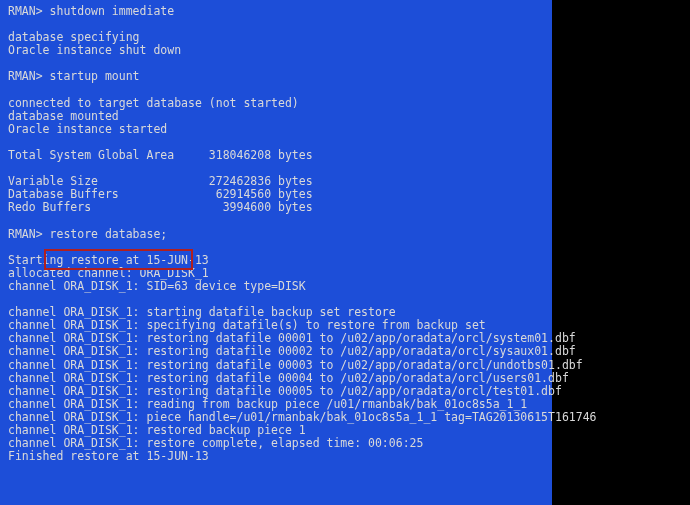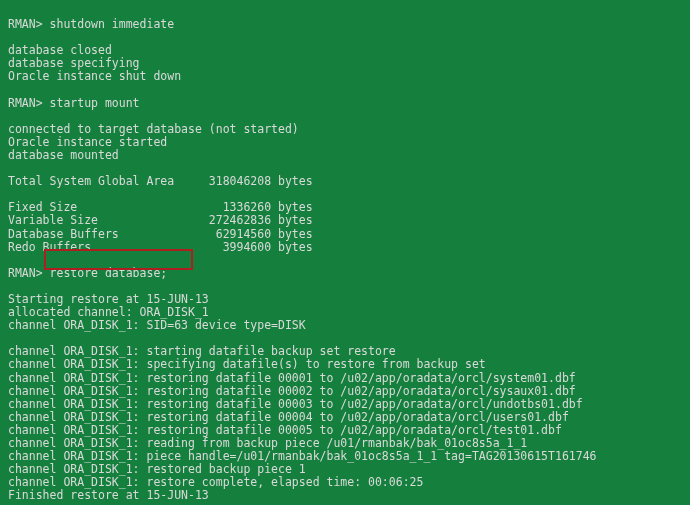--- a/index.html
+++ b/index.html
@@ -8,28 +8,28 @@
     background: #000000;
   }
   body {
     width: 690px;
     height: 505px;
     overflow: hidden;
     font-family: "DejaVu Sans Mono", "Liberation Mono", monospace;
   }
   #terminal {
     position: relative;
-    width: 690px;
+    width: 552px;
     height: 505px;
-    background: #15803d;
+    background: #1d4ed8;
     color: #d9d9d9;
     font-family: "DejaVu Sans Mono", "Liberation Mono", monospace;
     font-size: 11.5px;
     line-height: 13.1px;
-    padding: 18px 0 0 8px;
+    padding: 5px 0 0 8px;
     box-sizing: border-box;
     letter-spacing: 0px;
   }
   .line {
     white-space: pre;
     height: 13.1px;
     font-variant-ligatures: none;
   }
   .line.blank {
     height: 13.1px;
@@ -46,33 +46,31 @@
     background: transparent;
   }
 </style>
 </head>
 <body>
 
 <div id="terminal">
   <div id="lines-container">
       <div class="line">RMAN&gt; shutdown immediate</div>
       <div class="line blank"></div>
-      <div class="line">database closed</div>
       <div class="line">database specifying</div>
       <div class="line">Oracle instance shut down</div>
       <div class="line blank"></div>
       <div class="line">RMAN&gt; startup mount</div>
       <div class="line blank"></div>
       <div class="line">connected to target database (not started)</div>
+      <div class="line">database mounted</div>
       <div class="line">Oracle instance started</div>
-      <div class="line">database mounted</div>
       <div class="line blank"></div>
       <div class="line">Total System Global Area     318046208 bytes</div>
       <div class="line blank"></div>
-      <div class="line">Fixed Size                     1336260 bytes</div>
       <div class="line">Variable Size                272462836 bytes</div>
       <div class="line">Database Buffers              62914560 bytes</div>
       <div class="line">Redo Buffers                   3994600 bytes</div>
       <div class="line blank"></div>
       <div class="line">RMAN&gt; restore database;</div>
       <div class="line blank"></div>
       <div class="line">Starting restore at 15-JUN-13</div>
       <div class="line">allocated channel: ORA_DISK_1</div>
       <div class="line">channel ORA_DISK_1: SID=63 device type=DISK</div>
       <div class="line blank"></div>

